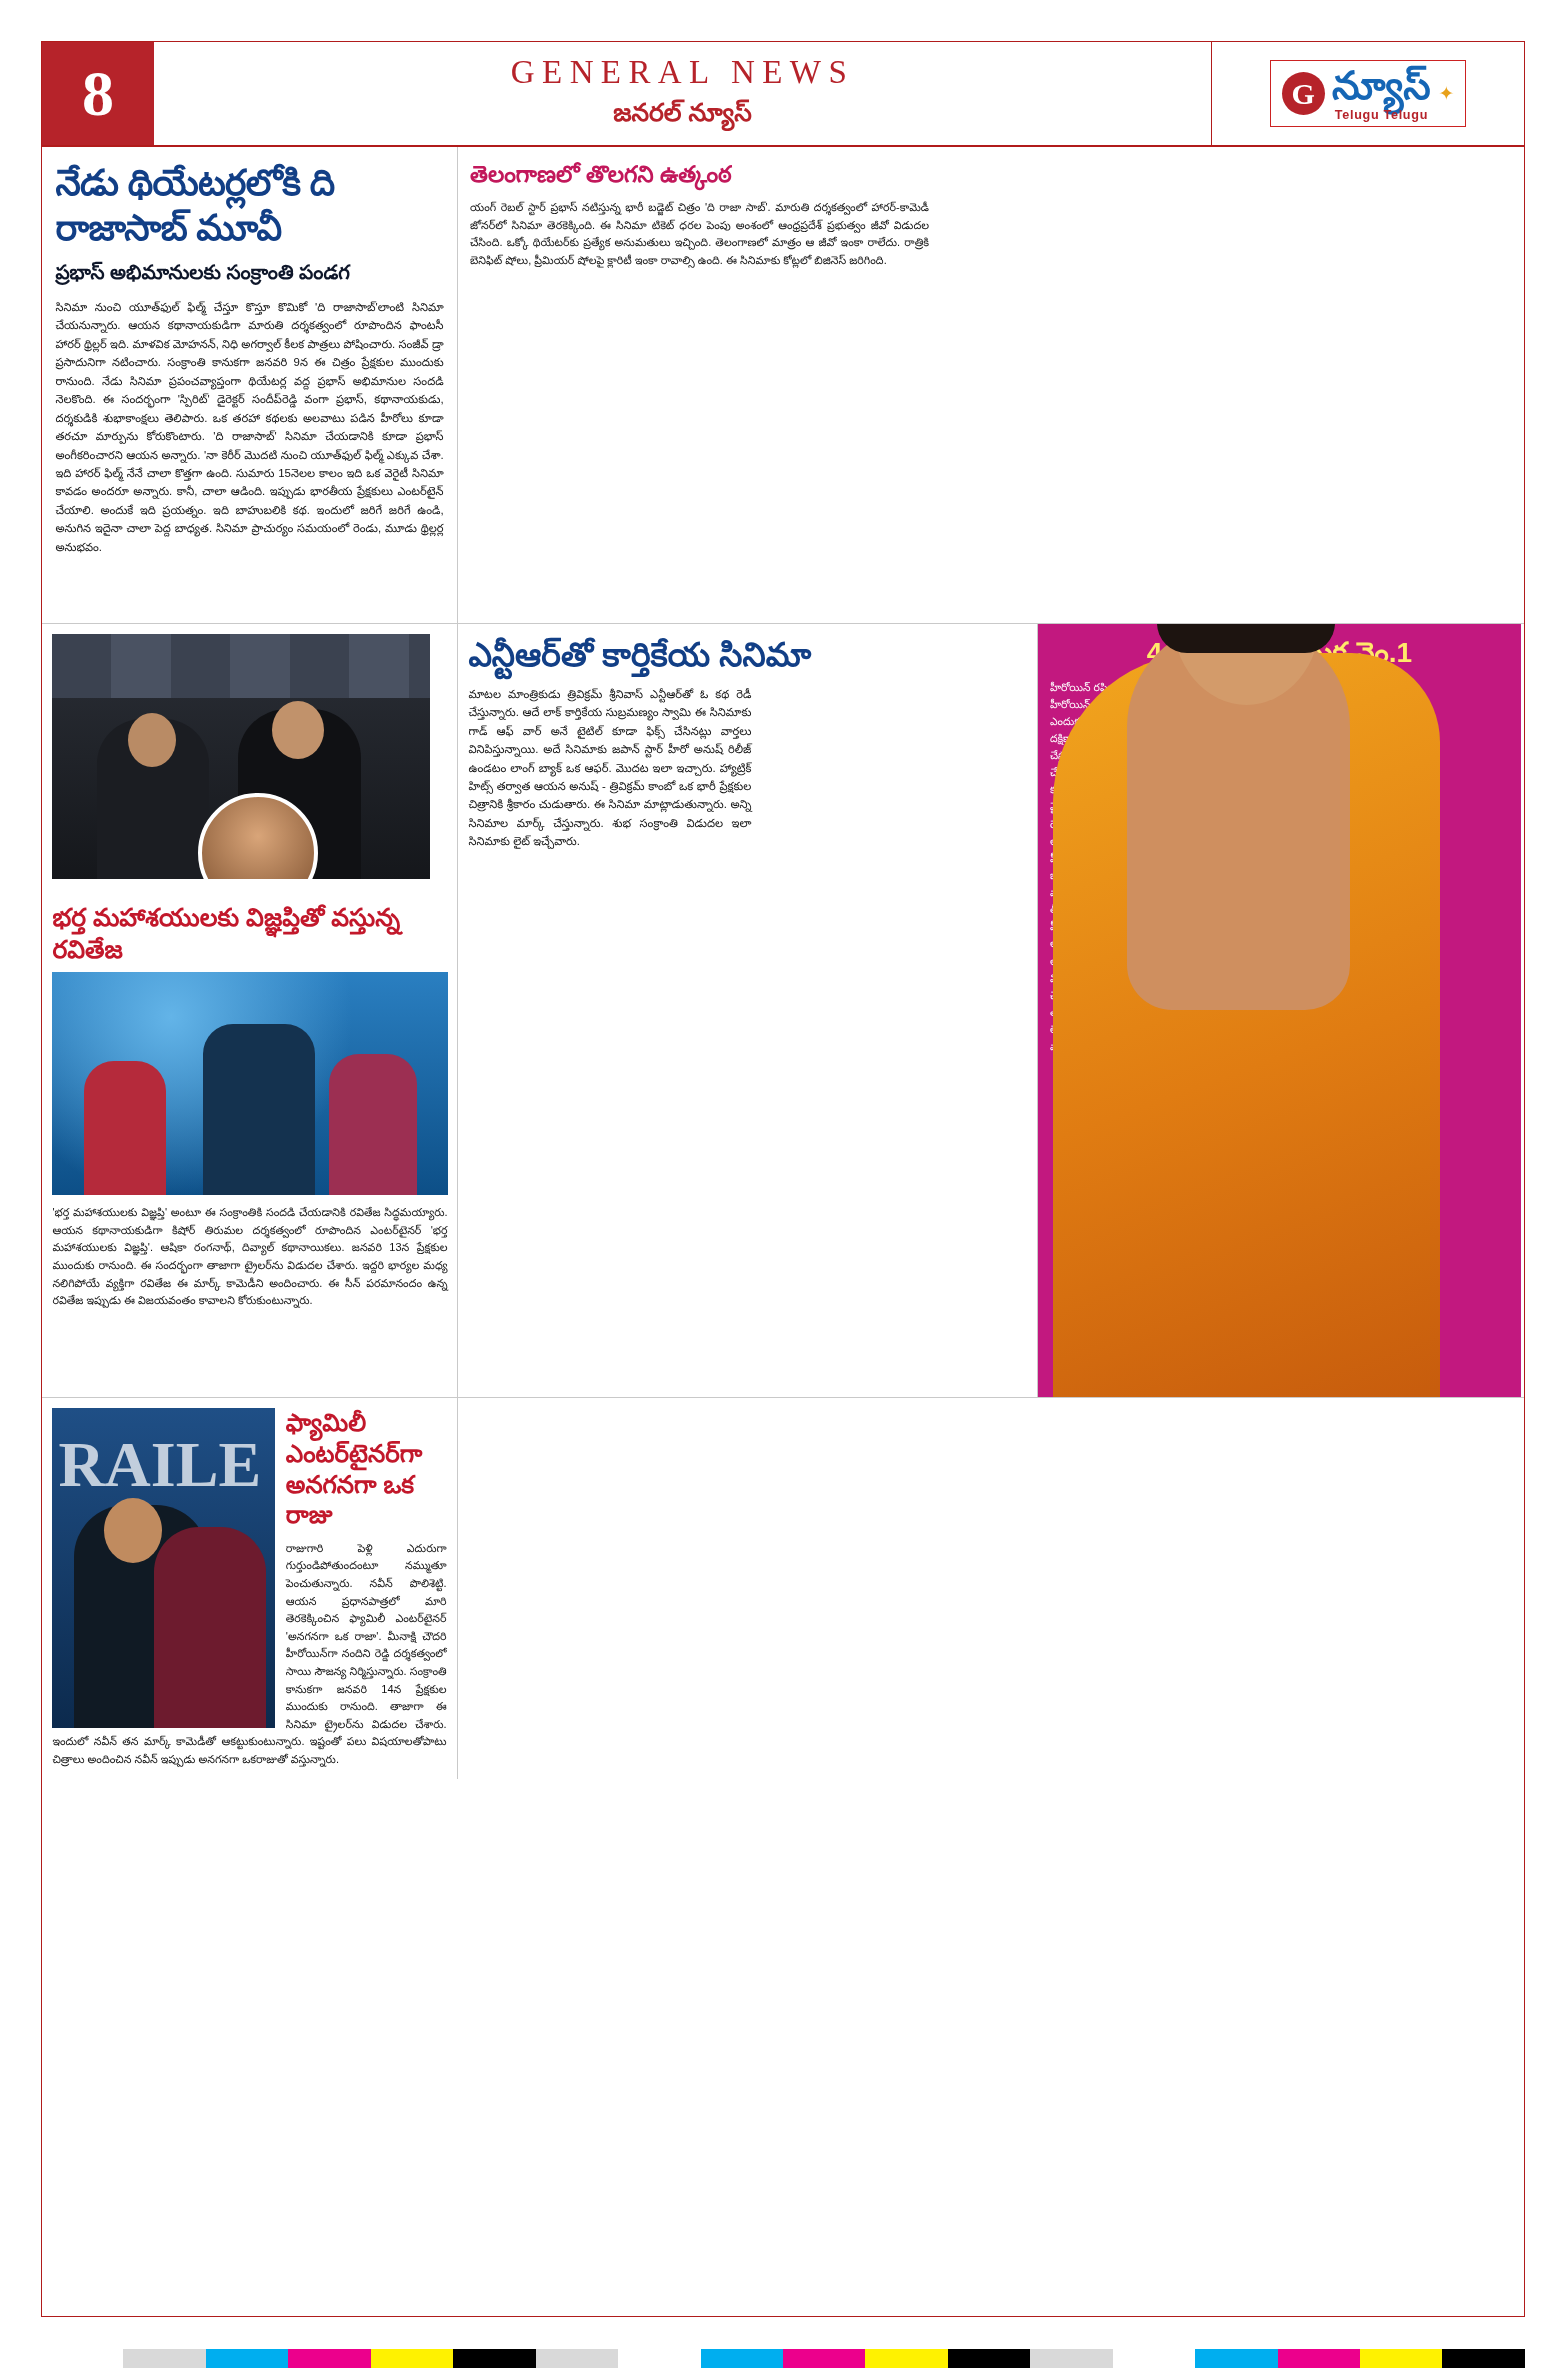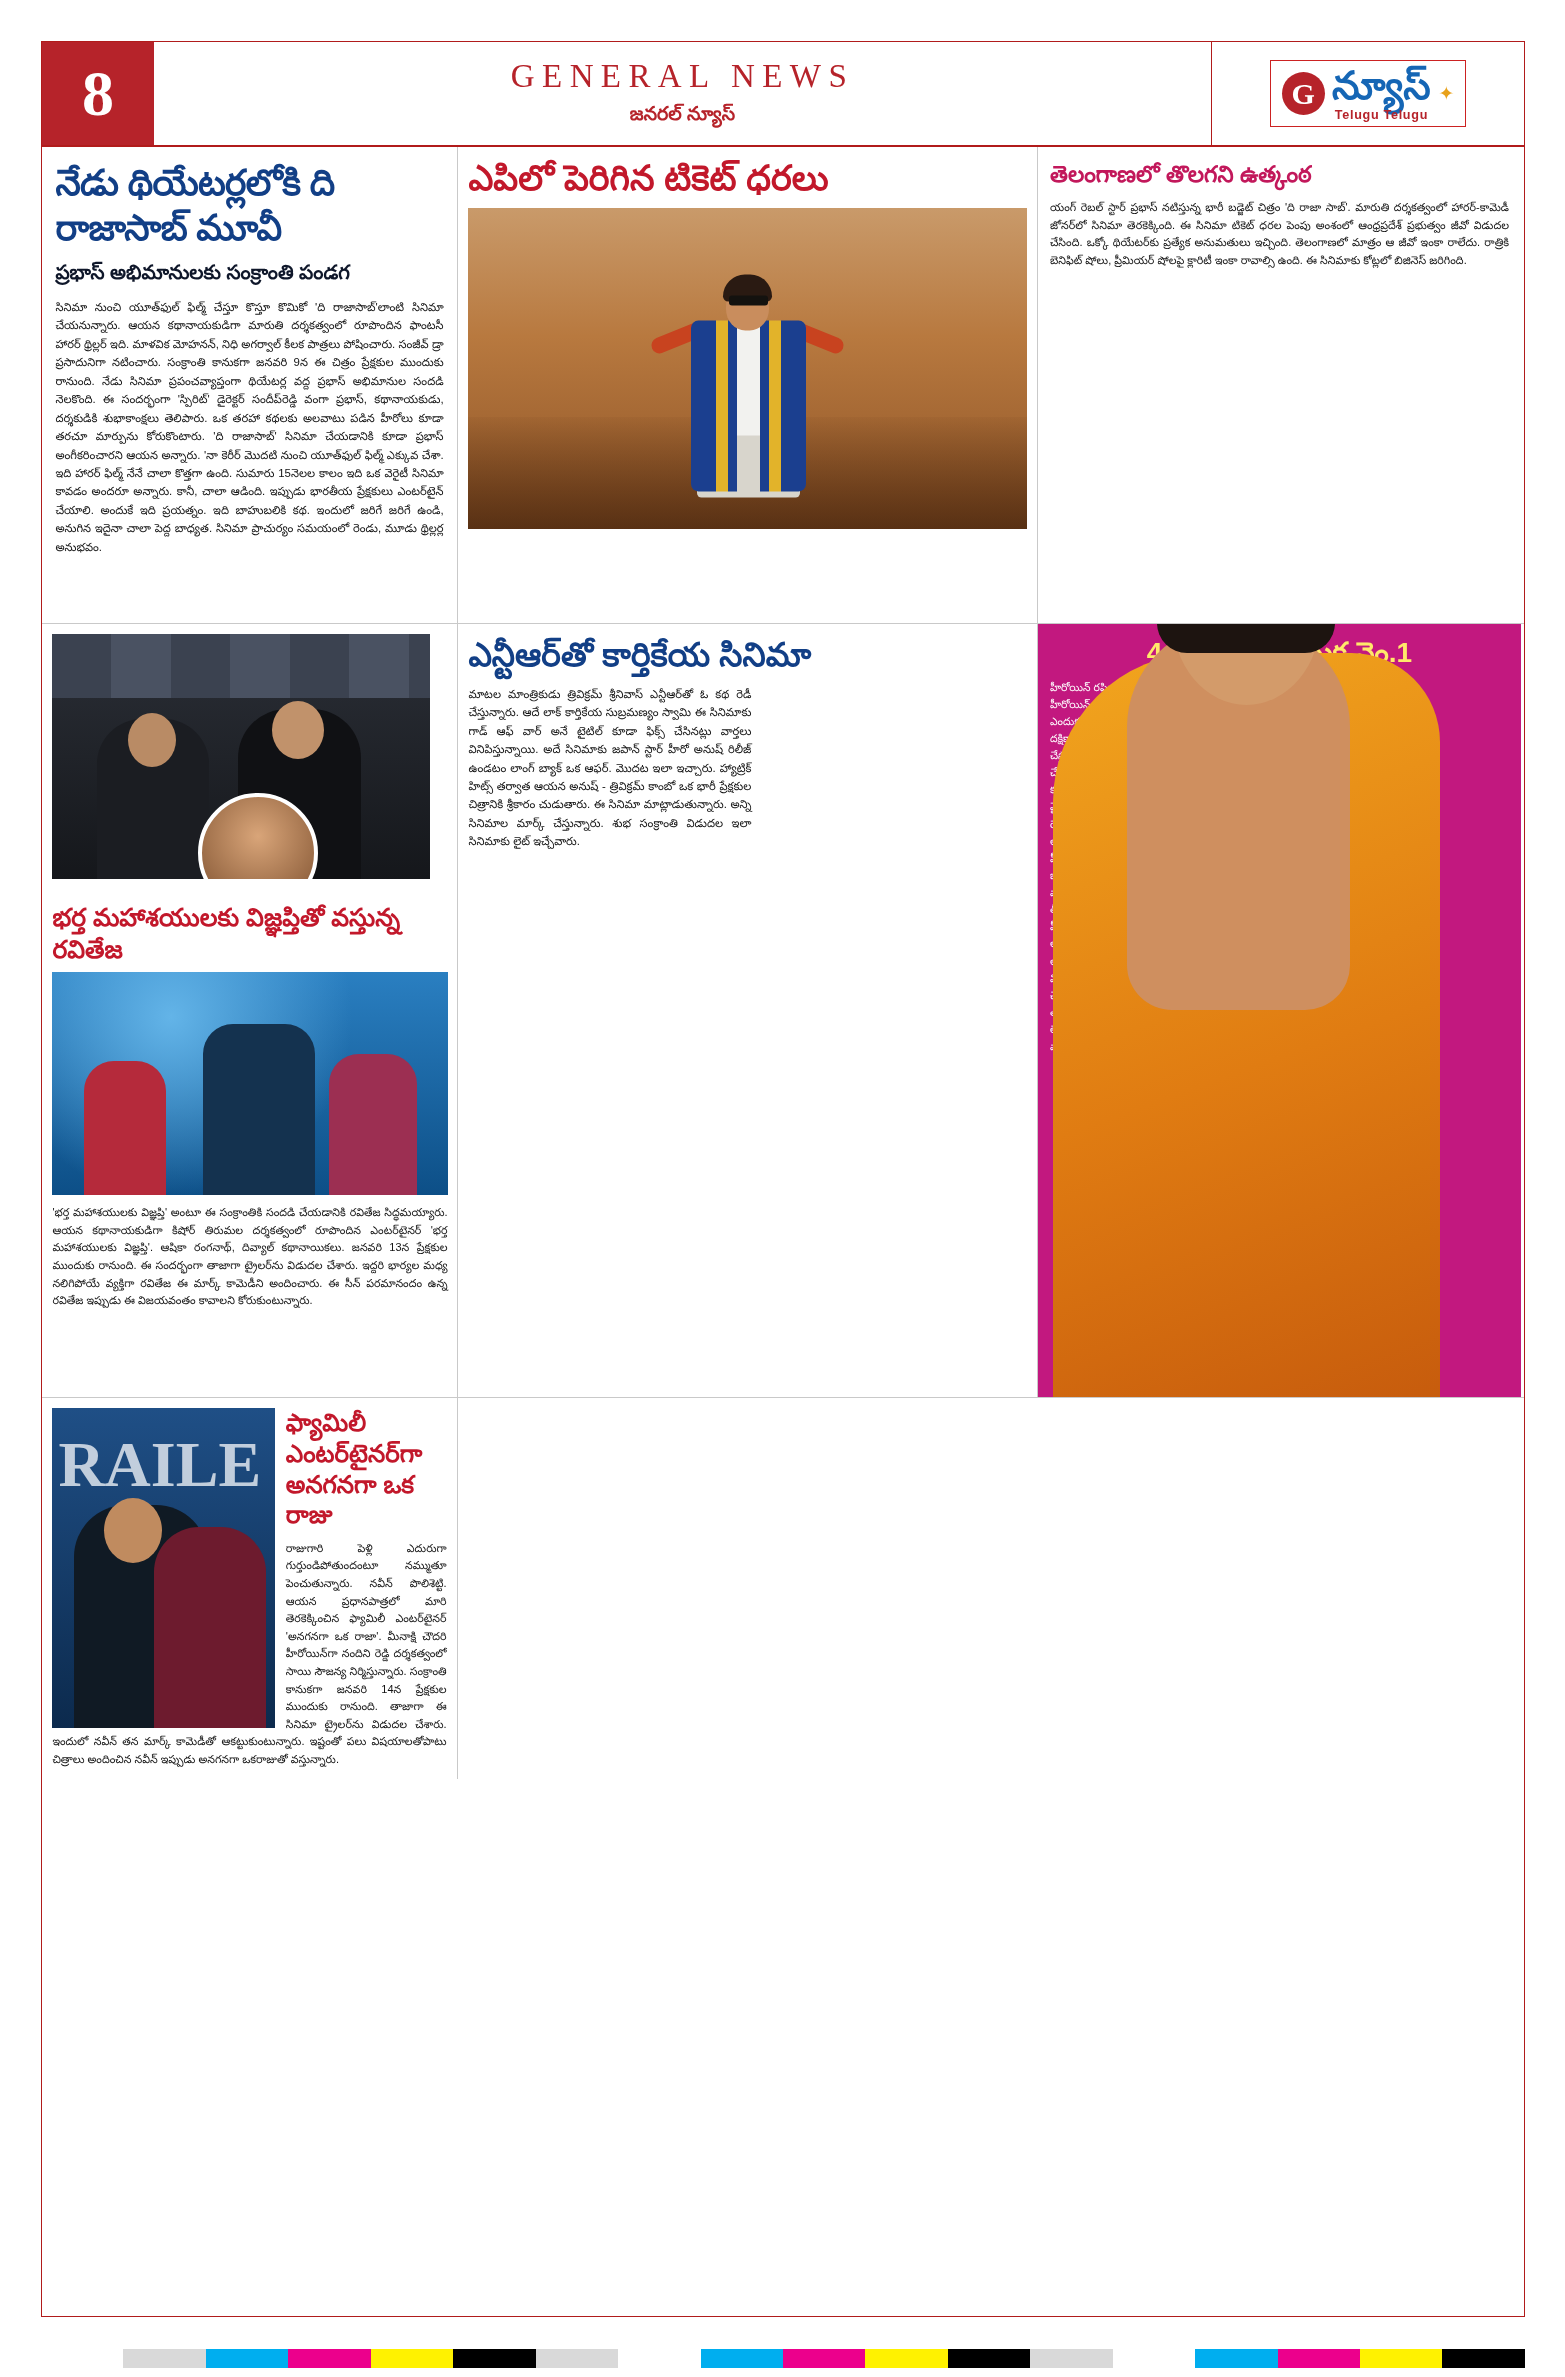--- a/index.html
+++ b/index.html
@@ -8,21 +8,21 @@
   .inner{position:absolute;left:41px;top:41px;width:1484px;height:2276px;border:1.5px solid #b11b1b;box-sizing:border-box;}
 
   
   .masthead{display:flex;align-items:stretch;height:103px;border-bottom:2.2px solid #b11b1b;}
   .page-num{width:112px;display:flex;align-items:center;justify-content:center;background:#b6232a;color:#fff;font-size:64px;font-weight:bold;font-family:"Liberation Serif",serif;}
   .date-box{width:216px;display:flex;flex-direction:column;align-items:center;justify-content:center;border-right:1.5px solid #b11b1b;color:#b6232a;font-family:"Liberation Serif",serif;}
   .date-box .d1{font-size:25px;font-weight:bold;letter-spacing:0.7px;}
   .date-box .d2{font-size:25px;font-weight:bold;margin-top:6px;}
   .section-box{flex:1;display:flex;flex-direction:column;align-items:center;justify-content:center;}
   .section-box .en{font-size:33px;letter-spacing:7.4px;color:#b6232a;font-family:"Liberation Serif",serif;}
-  .section-box .te{font-size:19px;color:#b6232a;margin-top:7.4px;font-weight:bold;}
+  .section-box .te{font-size:25px;color:#b6232a;margin-top:7.4px;font-weight:bold;}
   .logo-box{width:312px;display:flex;align-items:center;justify-content:center;border-left:1.5px solid #b11b1b;}
   .logo-inner{border:1.5px solid #c22; padding:4.5px 10.4px;display:flex;align-items:center;gap:7.4px;}
   .logo-g{width:43px;height:43px;border-radius:50%;background:#b6232a;color:#fff;display:flex;align-items:center;justify-content:center;font-size:30px;font-weight:bold;font-family:"Liberation Serif",serif;}
   .logo-text{display:flex;flex-direction:column;}
   .logo-main{font-size:39px;font-weight:bold;color:#1566b5;line-height:1;}
   .logo-sub{font-size:12.6px;color:#b6232a;font-weight:bold;letter-spacing:0.7px;text-align:center;margin-top:3px;}
   .star{color:#e8a11a;font-size:19.3px;}
 
   
   .top-sec{display:flex;height:476px;border-bottom:1.5px solid #c9c9c9;}
@@ -116,36 +116,20 @@
       </div>
     </div>
 
     <div class="top-sec">
       <div class="col-a">
         <div class="hl-blue">నేడు థియేటర్లలోకి ది రాజాసాబ్ మూవీ</div>
         <div class="hl-sub">ప్రభాస్ అభిమానులకు సంక్రాంతి పండగ</div>
         <div class="body-te">సినిమా నుంచి యూత్‌ఫుల్ ఫిల్మ్ చేస్తూ కొస్తూ కొమికో 'ది రాజాసాబ్'లాంటి సినిమా చేయనున్నారు. ఆయన కథానాయకుడిగా మారుతి దర్శకత్వంలో రూపొందిన ఫాంటసీ హారర్ థ్రిల్లర్ ఇది. మాళవిక మోహనన్, నిధి అగర్వాల్ కీలక పాత్రలు పోషించారు. సంజీవ్ డ్రా ప్రసాదునిగా నటించారు. సంక్రాంతి కానుకగా జనవరి 9న ఈ చిత్రం ప్రేక్షకుల ముందుకు రానుంది. నేడు సినిమా ప్రపంచవ్యాప్తంగా థియేటర్ల వద్ద ప్రభాస్ అభిమానుల సందడి నెలకొంది. ఈ సందర్భంగా 'స్పిరిట్' డైరెక్టర్ సందీప్‌రెడ్డి వంగా ప్రభాస్, కథానాయకుడు, దర్శకుడికి శుభాకాంక్షలు తెలిపారు. ఒక తరహా కథలకు అలవాటు పడిన హీరోలు కూడా తరచూ మార్పును కోరుకొంటారు. 'ది రాజాసాబ్' సినిమా చేయడానికి కూడా ప్రభాస్ అంగీకరించారని ఆయన అన్నారు. 'నా కెరీర్ మొదటి నుంచి యూత్‌ఫుల్ ఫిల్మ్ ఎక్కువ చేశా. ఇది హారర్ ఫిల్మ్ నేనే చాలా కొత్తగా ఉంది. సుమారు 15నెలల కాలం ఇది ఒక వెరైటీ సినిమా కావడం అందరూ అన్నారు. కానీ, చాలా ఆడింది. ఇప్పుడు భారతీయ ప్రేక్షకులు ఎంటర్‌టైన్ చేయాలి. అందుకే ఇది ప్రయత్నం. ఇది బాహుబలికి కథ. ఇందులో జరిగే జరిగే ఉండి, అనుగిన ఇదైనా చాలా పెద్ద బాధ్యత. సినిమా ప్రాచుర్యం సమయంలో రెండు, మూడు థ్రిల్లర్ల అనుభవం.</div>
       </div>
 
-      <div class="col-b">
-        <div class="hl-red">ఎపిలో పెరిగిన టికెట్ ధరలు</div>
-        <div class="photo ph-prabhas">
-          <div class="crowd"></div>
-          <div class="figure">
-            <div class="armL"></div>
-            <div class="armR"></div>
-            <div class="lungi"></div>
-            <div class="torso"></div>
-            <div class="vest"></div>
-            <div class="head"></div>
-            <div class="hair"></div>
-            <div class="glass"></div>
-          </div>
-        </div>
-      </div>
 
       <div class="col-c">
         <div class="hl-pink">తెలంగాణలో తొలగని ఉత్కంఠ</div>
         <div class="body-te small">యంగ్ రెబల్ స్టార్ ప్రభాస్ నటిస్తున్న భారీ బడ్జెట్ చిత్రం 'ది రాజా సాబ్'. మారుతి దర్శకత్వంలో హారర్-కామెడీ జోనర్‌లో సినిమా తెరకెక్కింది. ఈ సినిమా టికెట్ ధరల పెంపు అంశంలో ఆంధ్రప్రదేశ్ ప్రభుత్వం జీవో విడుదల చేసింది. ఒక్కో థియేటర్‌కు ప్రత్యేక అనుమతులు ఇచ్చింది. తెలంగాణలో మాత్రం ఆ జీవో ఇంకా రాలేదు. రాత్రికి బెనిఫిట్ షోలు, ప్రీమియర్ షోలపై క్లారిటీ ఇంకా రావాల్సి ఉంది. ఈ సినిమాకు కోట్లలో బిజినెస్ జరిగింది.</div>
       </div>
     </div>
 
     <div class="mid">
       <div class="mid-left" style="position:relative;height:773px;">
         <div class="photo ph-ntr">

